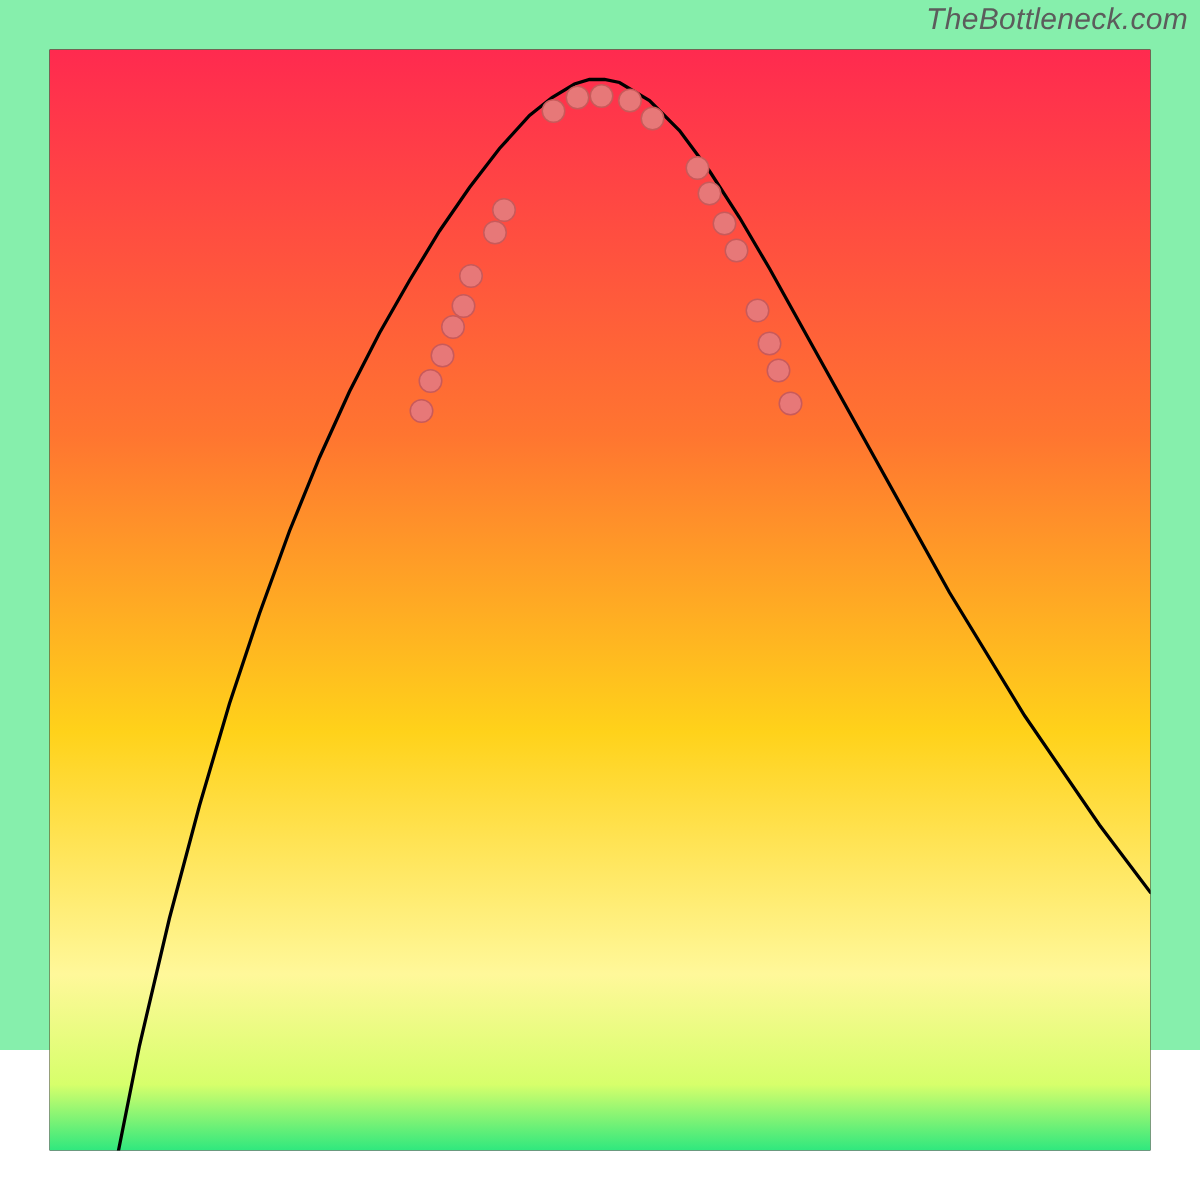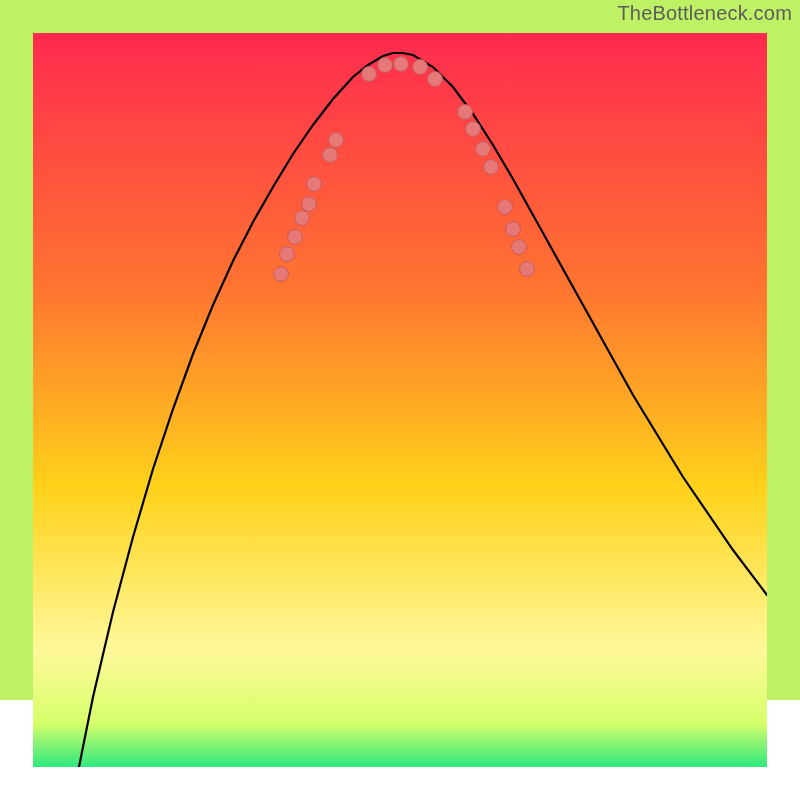--- a/index.html
+++ b/index.html
@@ -6,22 +6,23 @@
     margin: 0;
     padding: 0;
     width: 800px;
     height: 800px;
     overflow: hidden;
     font-family: Arial, Helvetica, sans-serif;
   }
   .outer {
     width: 800px;
     height: 700px;
-    background: #bef264;
+    background: #86efac;
     position: relative;
+    font-style: italic;
   }
   .watermark {
     position: absolute;
     top: 2px;
     right: 8px;
     color: #5c5c5c;
     font-size: 20px;
     font-weight: 500;
     letter-spacing: 0.2px;
     z-index: 10;

